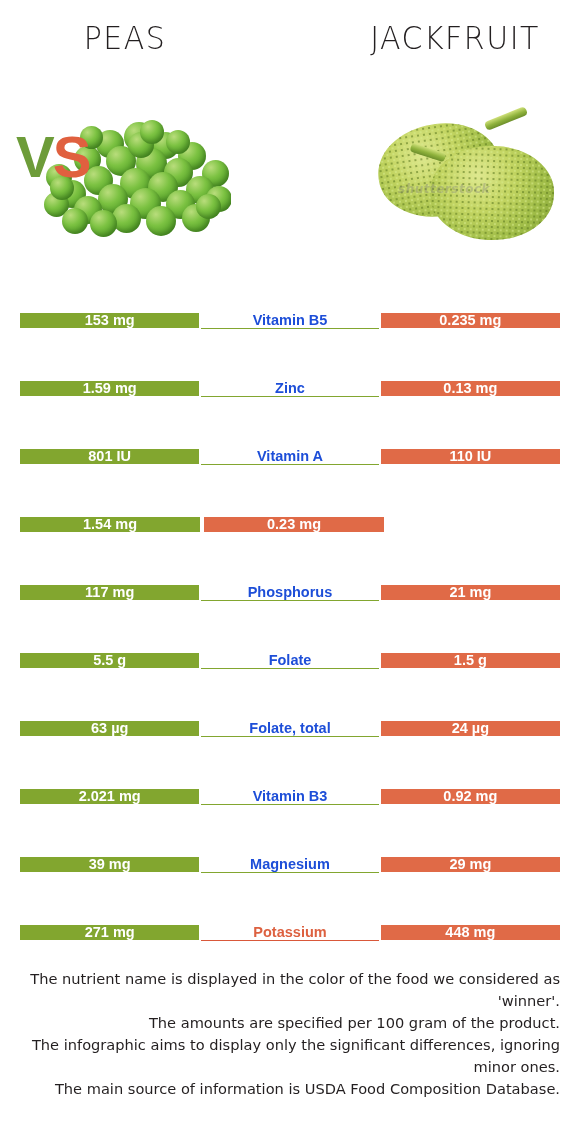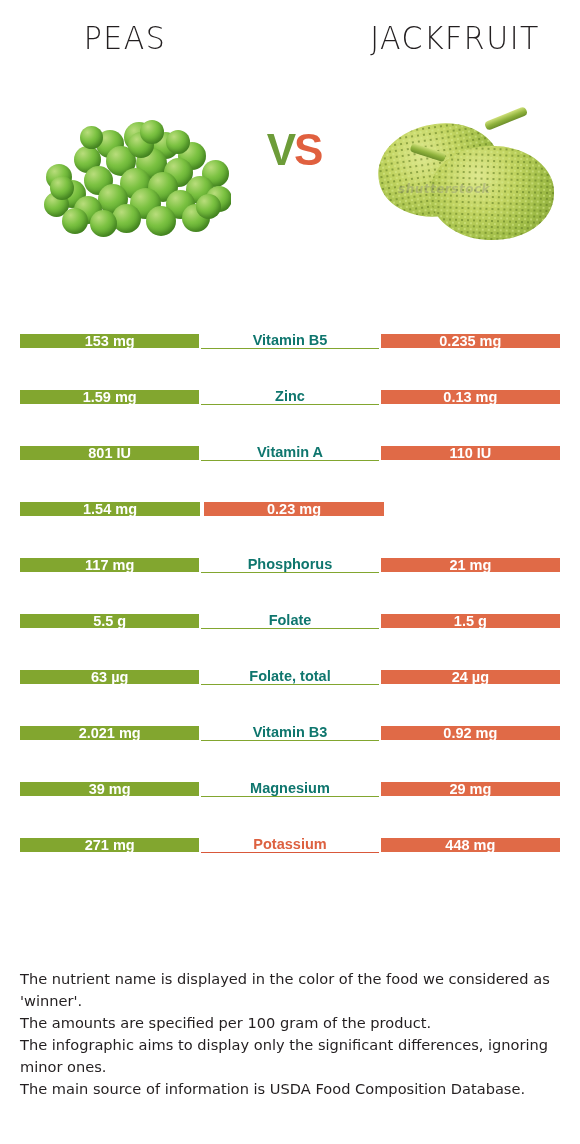--- a/index.html
+++ b/index.html
@@ -30,24 +30,24 @@
     text-align: center;
     white-space: nowrap;
     font-family: "DejaVu Sans", sans-serif;
     transform: scaleY(1.05);
   }
   .title-left  { left: 0;   width: 250px; }
   .title-right { right: 0;  width: 250px; }
 
   .vs {
     position: absolute;
-    left: 8px; right: 0;
+    left: 16px; right: 0;
     top: 128px;
-    text-align: center;
-    font-size: 44px;
+    text-align: left;
+    font-size: 58px;
     font-weight: 700;
     line-height: 1;
     font-family: "Liberation Sans", sans-serif;
     letter-spacing: -2px;
   }
   .vs .v { color: #6d9c39; }
   .vs .s { color: #e0603f; }
 
   
   .food-img {
@@ -103,22 +103,22 @@
   .table {
     position: absolute;
     left: 20px;
     top: 313px;
     width: 540px;
   }
 
   .row {
     display: flex;
     height: 56px;
-    margin-bottom: 0;
-    align-items: center;
+    margin-bottom: 12px;
+    align-items: flex-start;
   }
 
   .cell {
     display: flex;
     align-items: center;
     justify-content: center;
     font-size: 14.5px;
     line-height: 1;
   }
 
@@ -127,21 +127,21 @@
     background: #82a62f;
     color: #ffffff;
     font-weight: 600;
   }
 
   .cell-mid {
     width: 178px;
     background: #ffffff;
     font-weight: 600;
     border-bottom: 1.5px solid #82a62f;
-    color: #0f766e;
+    color: #1d4ed8;
   }
   .cell-mid.winner-right {
     border-bottom-color: #d9583a;
     color: #dd6140;
   }
 
   .spacer { width: 2px; background: #ffffff; }
 
   .cell-right {
     width: 180px;
@@ -149,21 +149,21 @@
     color: #ffffff;
     font-weight: 600;
   }
 
   
   .footer {
     position: absolute;
     left: 20px;
     top: 968px;
     width: 540px;
-    text-align: left;
+    text-align: right;
     font-size: 14.6px;
     line-height: 22px;
     color: #231f20;
     font-family: "DejaVu Sans", sans-serif;
   }
   .footer p { margin: 0; }
 </style>
 </head>
 <body>
 

